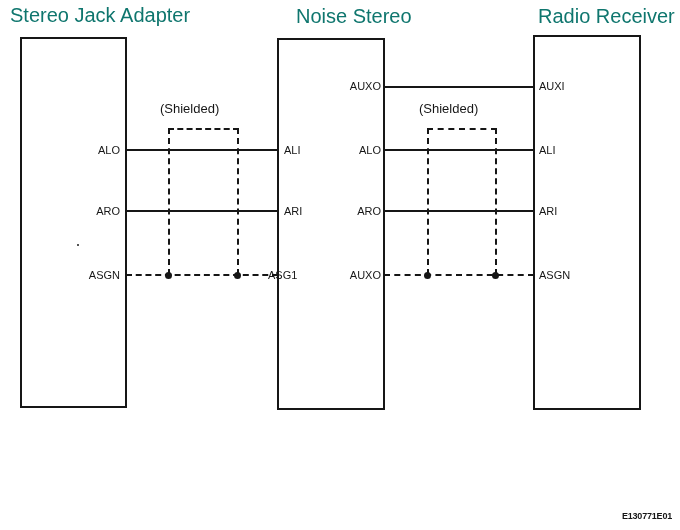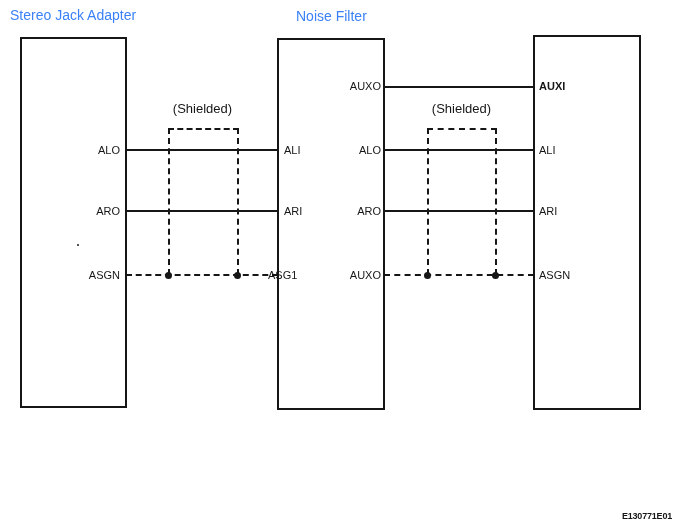--- a/index.html
+++ b/index.html
@@ -13,24 +13,24 @@
     overflow: hidden;
   }
   .box {
     position: absolute;
     box-sizing: border-box;
     border: 2px solid #161616;
     background: #ffffff;
   }
   .title {
     position: absolute;
-    font-size: 14px;
+    font-size: 20px;
     line-height: 16px;
     white-space: nowrap;
-    color: #3b82f6;
+    color: #0f766e;
   }
   .pin {
     position: absolute;
     font-size: 11px;
     height: 16px;
     line-height: 16px;
     white-space: nowrap;
     color: #161616;
   }
   .pin.r { text-align: right; }
@@ -47,21 +47,20 @@
   }
   .shield-v {
     position: absolute;
     width: 0;
     border-left: 2px dashed #161616;
   }
   .shield-label {
     position: absolute;
     font-size: 13px;
     line-height: 15px;
-    text-align: center;
     white-space: nowrap;
     color: #161616;
   }
   .dot {
     position: absolute;
     width: 7px;
     height: 7px;
     background: #161616;
     border-radius: 50%;
   }
@@ -80,21 +79,22 @@
     height: 2px;
     background: #555555;
   }
 </style>
 </head>
 <body>
 
 <div id="stage">
 
   <div class="title" style="left:10px; top:7px;">Stereo Jack Adapter</div>
-  <div class="title" style="left:296px; top:8px;">Noise Filter</div>
+  <div class="title" style="left:296px; top:8px;">Noise Stereo</div>
+  <div class="title" style="left:538px; top:8px;">Radio Receiver</div>
 
   <div class="box" style="left:20px; top:37px; width:107px; height:371px;"></div>
   <div class="box" style="left:277px; top:38px; width:108px; height:372px;"></div>
   <div class="box" style="left:533px; top:35px; width:108px; height:375px;"></div>
 
   <div class="wire" style="left:384px; top:86px; width:150px;"></div>
 
   <div class="wire" style="left:126px; top:149px; width:152px;"></div>
   <div class="wire" style="left:126px; top:210px; width:152px;"></div>
   <div class="wire dashed" style="left:126px; top:274px; width:152px;"></div>
@@ -123,21 +123,21 @@
 
   <div class="pin" style="left:284px; top:142px; width:55px;">ALI</div>
   <div class="pin" style="left:284px; top:203px; width:55px;">ARI</div>
   <div class="pin" style="left:268px; top:267px; width:55px;">ASG1</div>
 
   <div class="pin r" style="left:321px; top:78px; width:60px;">AUXO</div>
   <div class="pin r" style="left:321px; top:142px; width:60px;">ALO</div>
   <div class="pin r" style="left:321px; top:203px; width:60px;">ARO</div>
   <div class="pin r" style="left:321px; top:267px; width:60px;">AUXO</div>
 
-  <div class="pin" style="left:539px; top:78px; width:70px;font-weight:bold;">AUXI</div>
+  <div class="pin" style="left:539px; top:78px; width:70px;">AUXI</div>
   <div class="pin" style="left:539px; top:142px; width:70px;">ALI</div>
   <div class="pin" style="left:539px; top:203px; width:70px;">ARI</div>
   <div class="pin" style="left:539px; top:267px; width:70px;">ASGN</div>
 
   <div class="speck" style="left:77px; top:244px;"></div>
 
   <div class="code" style="left:600px; top:511px; width:72px;text-align:right;">E130771E01</div>
 
 </div>
 

